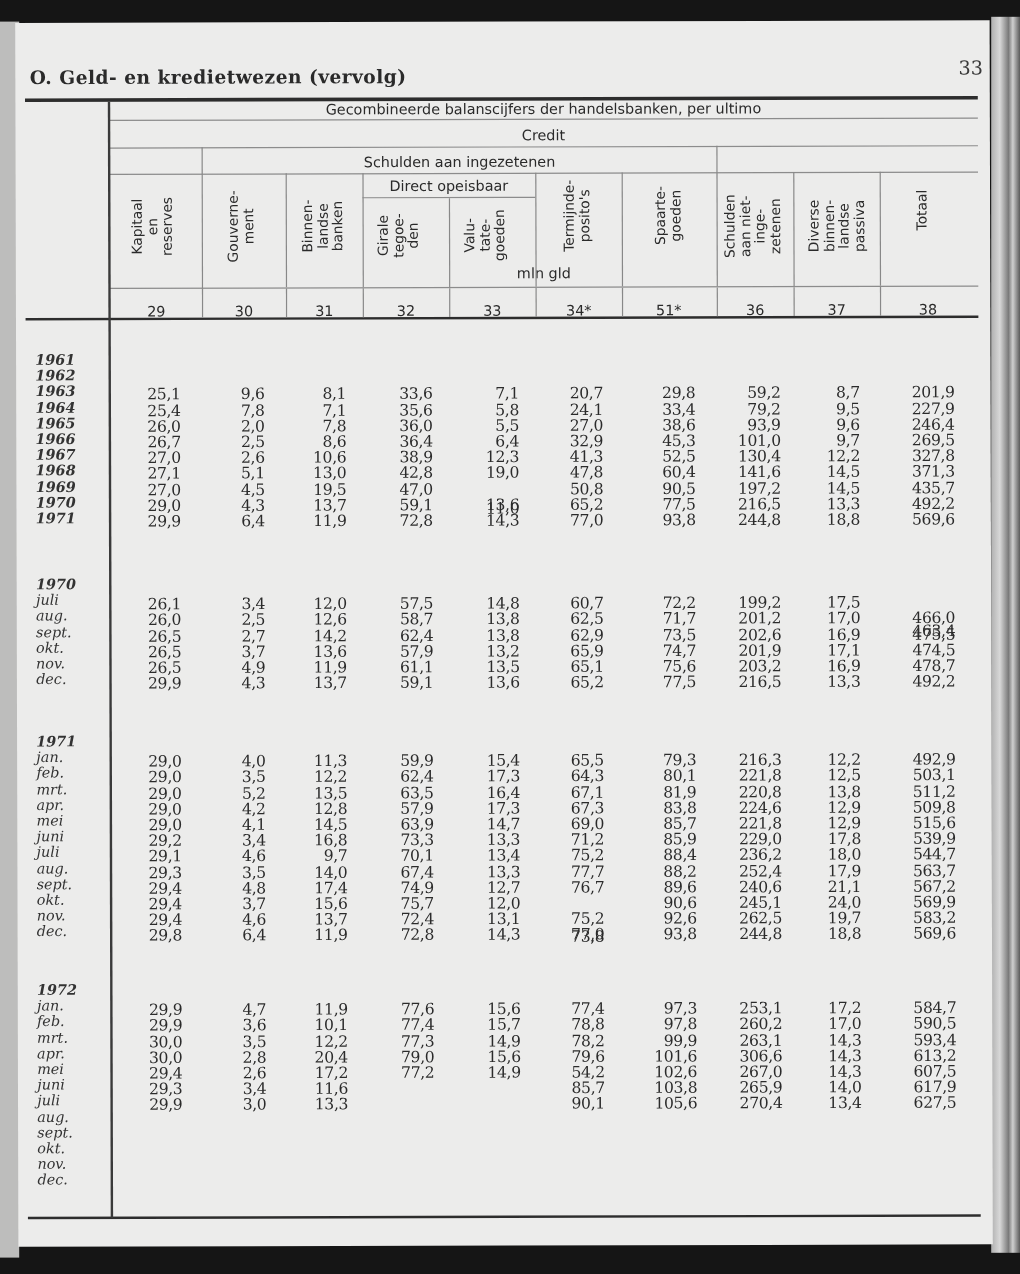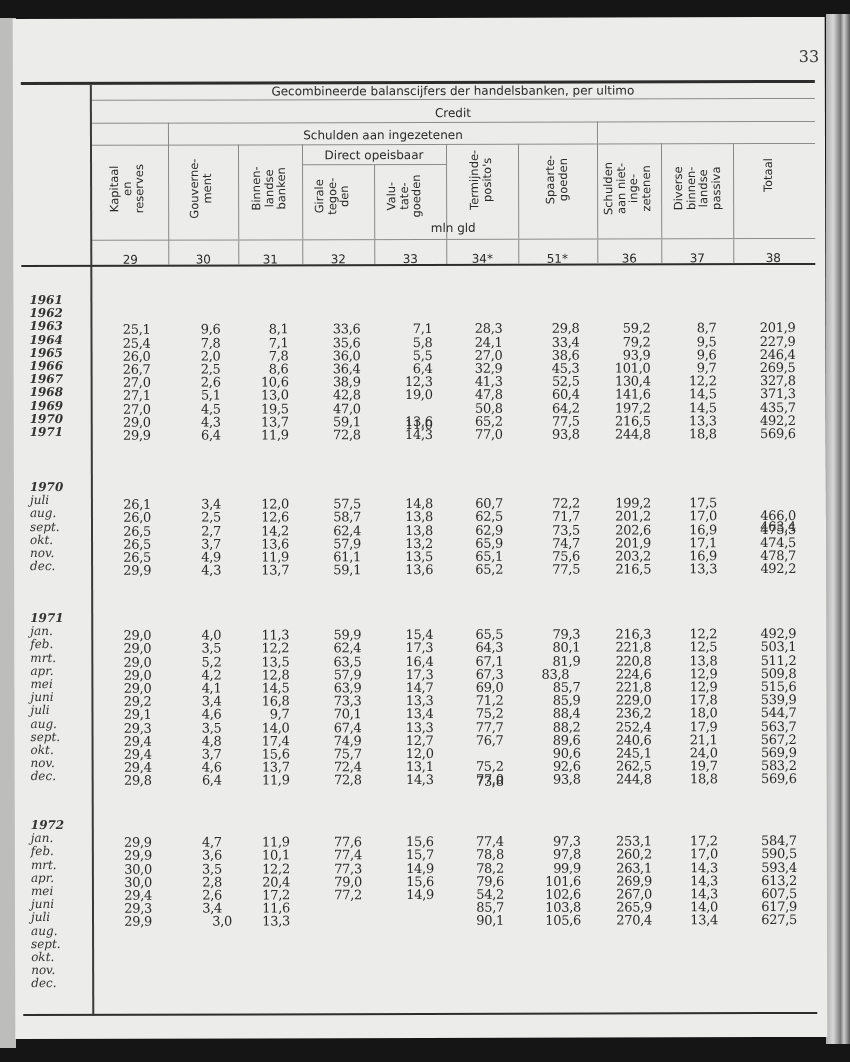--- a/index.html
+++ b/index.html
@@ -58,20 +58,21 @@
     font-family:"DejaVu Serif", serif;
   }
 </style>
 </head>
 <body>
 
 <div class="leftstrip"></div>
 <div class="rightedge"></div>
 
 <div class="page">
+  <div class="section-title">O.  Geld-  en  kredietwezen  (vervolg)</div>
   <div class="page-number">33</div>
 
   <div class="rule" style="left:8px;top:63px;width:794px;height:3px;"></div>
   <div class="thin" style="left:78px;top:81px;width:724px;height:1px;"></div>
   <div class="thin" style="left:78px;top:104px;width:724px;height:1px;"></div>
   <div class="thin" style="left:78px;top:126px;width:724px;height:1px;"></div>
   <div class="thin" style="left:289px;top:146px;width:144px;height:1px;"></div>
   <div class="thin" style="left:78px;top:221px;width:724px;height:1px;"></div>
   <div class="rule" style="left:8px;top:246px;width:794px;height:2px;"></div>
   <div class="rule" style="left:8px;top:995px;width:794px;height:2px;"></div>
@@ -167,21 +168,21 @@
       <div class="cell" style="top: 291.2px; left: 516px; width: 50px;"></div>
       <div class="cell" style="top: 291.2px; left: 587px; width: 50px;"></div>
       <div class="cell" style="top: 291.2px; left: 653px; width: 50px;"></div>
       <div class="cell" style="top: 291.2px; left: 732px; width: 50px;"></div>
       <div class="row-label year" style="top: 301.4px;">1963</div>
       <div class="cell" style="top: 304.4px; left: 87px; width: 50px;">25,1</div>
       <div class="cell" style="top: 304.4px; left: 157px; width: 50px;">9,6</div>
       <div class="cell" style="top: 304.4px; left: 225px; width: 50px;">8,1</div>
       <div class="cell" style="top: 304.4px; left: 297px; width: 50px;">33,6</div>
       <div class="cell" style="top: 304.4px; left: 369px; width: 50px;">7,1</div>
-      <div class="cell" style="top: 304.4px; left: 439px; width: 50px;">28,3</div>
+      <div class="cell" style="top: 304.4px; left: 439px; width: 50px;">20,7</div>
       <div class="cell" style="top: 304.4px; left: 516px; width: 50px;">29,8</div>
       <div class="cell" style="top: 304.4px; left: 587px; width: 50px;">59,2</div>
       <div class="cell" style="top: 304.4px; left: 653px; width: 50px;">8,7</div>
       <div class="cell" style="top: 304.4px; left: 732px; width: 50px;">201,9</div>
       <div class="row-label year" style="top: 314.6px;">1964</div>
       <div class="cell" style="top: 317.6px; left: 87px; width: 50px;">25,4</div>
       <div class="cell" style="top: 317.6px; left: 157px; width: 50px;">7,8</div>
       <div class="cell" style="top: 317.6px; left: 225px; width: 50px;">7,1</div>
       <div class="cell" style="top: 317.6px; left: 297px; width: 50px;">35,6</div>
       <div class="cell" style="top: 317.6px; left: 369px; width: 50px;">5,8</div>
@@ -234,21 +235,21 @@
       <div class="cell" style="top: 370.4px; left: 587px; width: 50px;">141,6</div>
       <div class="cell" style="top: 370.4px; left: 653px; width: 50px;">14,5</div>
       <div class="cell" style="top: 370.4px; left: 732px; width: 50px;">371,3</div>
       <div class="row-label year" style="top: 380.6px;">1969</div>
       <div class="cell" style="top: 383.6px; left: 87px; width: 50px;">27,0</div>
       <div class="cell" style="top: 383.6px; left: 157px; width: 50px;">4,5</div>
       <div class="cell" style="top: 383.6px; left: 225px; width: 50px;">19,5</div>
       <div class="cell" style="top: 383.6px; left: 297px; width: 50px;">47,0</div>
       <div class="cell" style="top: 400px; left: 369px; width: 50px;">11,0</div>
       <div class="cell" style="top: 383.6px; left: 439px; width: 50px;">50,8</div>
-      <div class="cell" style="top: 383.6px; left: 516px; width: 50px;">64,2</div>
+      <div class="cell" style="top: 383.6px; left: 516px; width: 50px;">90,5</div>
       <div class="cell" style="top: 383.6px; left: 587px; width: 50px;">197,2</div>
       <div class="cell" style="top: 383.6px; left: 653px; width: 50px;">14,5</div>
       <div class="cell" style="top: 383.6px; left: 732px; width: 50px;">435,7</div>
       <div class="row-label year" style="top: 393.8px;">1970</div>
       <div class="cell" style="top: 396.8px; left: 87px; width: 50px;">29,0</div>
       <div class="cell" style="top: 396.8px; left: 157px; width: 50px;">4,3</div>
       <div class="cell" style="top: 396.8px; left: 225px; width: 50px;">13,7</div>
       <div class="cell" style="top: 396.8px; left: 297px; width: 50px;">59,1</div>
       <div class="cell" style="top: 396.8px; left: 369px; width: 50px;">13,6</div>
       <div class="cell" style="top: 396.8px; left: 439px; width: 50px;">65,2</div>
@@ -368,21 +369,21 @@
       <div class="cell" style="top: 636.6px; left: 587px; width: 50px;">220,8</div>
       <div class="cell" style="top: 636.6px; left: 653px; width: 50px;">13,8</div>
       <div class="cell" style="top: 636.6px; left: 732px; width: 50px;">511,2</div>
       <div class="row-label" style="top: 645.8px;">apr.</div>
       <div class="cell" style="top: 649.8px; left: 87px; width: 50px;">29,0</div>
       <div class="cell" style="top: 649.8px; left: 157px; width: 50px;">4,2</div>
       <div class="cell" style="top: 649.8px; left: 225px; width: 50px;">12,8</div>
       <div class="cell" style="top: 649.8px; left: 297px; width: 50px;">57,9</div>
       <div class="cell" style="top: 649.8px; left: 369px; width: 50px;">17,3</div>
       <div class="cell" style="top: 649.8px; left: 439px; width: 50px;">67,3</div>
-      <div class="cell" style="top: 649.8px; left: 516px; width: 50px; text-align: center;">83,8</div>
+      <div class="cell" style="top: 649.8px; left: 516px; width: 50px;">83,8</div>
       <div class="cell" style="top: 649.8px; left: 587px; width: 50px;">224,6</div>
       <div class="cell" style="top: 649.8px; left: 653px; width: 50px;">12,9</div>
       <div class="cell" style="top: 649.8px; left: 732px; width: 50px;">509,8</div>
       <div class="row-label" style="top: 659px;">mei</div>
       <div class="cell" style="top: 663px; left: 87px; width: 50px;">29,0</div>
       <div class="cell" style="top: 663px; left: 157px; width: 50px;">4,1</div>
       <div class="cell" style="top: 663px; left: 225px; width: 50px;">14,5</div>
       <div class="cell" style="top: 663px; left: 297px; width: 50px;">63,9</div>
       <div class="cell" style="top: 663px; left: 369px; width: 50px;">14,7</div>
       <div class="cell" style="top: 663px; left: 439px; width: 50px;">69,0</div>
@@ -502,21 +503,21 @@
       <div class="cell" style="top: 843.6px; left: 653px; width: 50px;">14,3</div>
       <div class="cell" style="top: 843.6px; left: 732px; width: 50px;">593,4</div>
       <div class="row-label" style="top: 852.8px;">apr.</div>
       <div class="cell" style="top: 856.8px; left: 87px; width: 50px;">30,0</div>
       <div class="cell" style="top: 856.8px; left: 157px; width: 50px;">2,8</div>
       <div class="cell" style="top: 856.8px; left: 225px; width: 50px;">20,4</div>
       <div class="cell" style="top: 856.8px; left: 297px; width: 50px;">79,0</div>
       <div class="cell" style="top: 856.8px; left: 369px; width: 50px;">15,6</div>
       <div class="cell" style="top: 856.8px; left: 439px; width: 50px;">79,6</div>
       <div class="cell" style="top: 856.8px; left: 516px; width: 50px;">101,6</div>
-      <div class="cell" style="top: 856.8px; left: 587px; width: 50px;">269,9</div>
+      <div class="cell" style="top: 856.8px; left: 587px; width: 50px;">306,6</div>
       <div class="cell" style="top: 856.8px; left: 653px; width: 50px;">14,3</div>
       <div class="cell" style="top: 856.8px; left: 732px; width: 50px;">613,2</div>
       <div class="row-label" style="top: 866px;">mei</div>
       <div class="cell" style="top: 870px; left: 87px; width: 50px;">29,4</div>
       <div class="cell" style="top: 870px; left: 157px; width: 50px;">2,6</div>
       <div class="cell" style="top: 870px; left: 225px; width: 50px;">17,2</div>
       <div class="cell" style="top: 870px; left: 297px; width: 50px;">77,2</div>
       <div class="cell" style="top: 870px; left: 369px; width: 50px;">14,9</div>
       <div class="cell" style="top: 870px; left: 439px; width: 50px;">54,2</div>
       <div class="cell" style="top: 870px; left: 516px; width: 50px;">102,6</div>
@@ -529,21 +530,21 @@
       <div class="cell" style="top: 883.2px; left: 225px; width: 50px;">11,6</div>
       <div class="cell" style="top: 883.2px; left: 297px; width: 50px;"></div>
       <div class="cell" style="top: 883.2px; left: 369px; width: 50px;"></div>
       <div class="cell" style="top: 883.2px; left: 439px; width: 50px;">85,7</div>
       <div class="cell" style="top: 883.2px; left: 516px; width: 50px;">103,8</div>
       <div class="cell" style="top: 883.2px; left: 587px; width: 50px;">265,9</div>
       <div class="cell" style="top: 883.2px; left: 653px; width: 50px;">14,0</div>
       <div class="cell" style="top: 883.2px; left: 732px; width: 50px;">617,9</div>
       <div class="row-label" style="top: 892.4px;">juli</div>
       <div class="cell" style="top: 896.4px; left: 87px; width: 50px;">29,9</div>
-      <div class="cell" style="top: 896.4px; left: 167px; width: 50px;">3,0</div>
+      <div class="cell" style="top: 896.4px; left: 157px; width: 50px;">3,0</div>
       <div class="cell" style="top: 896.4px; left: 225px; width: 50px;">13,3</div>
       <div class="cell" style="top: 896.4px; left: 297px; width: 50px;"></div>
       <div class="cell" style="top: 896.4px; left: 369px; width: 50px;"></div>
       <div class="cell" style="top: 896.4px; left: 439px; width: 50px;">90,1</div>
       <div class="cell" style="top: 896.4px; left: 516px; width: 50px;">105,6</div>
       <div class="cell" style="top: 896.4px; left: 587px; width: 50px;">270,4</div>
       <div class="cell" style="top: 896.4px; left: 653px; width: 50px;">13,4</div>
       <div class="cell" style="top: 896.4px; left: 732px; width: 50px;">627,5</div>
       <div class="row-label" style="top: 905.6px;">aug.</div>
       <div class="cell" style="top: 909.6px; left: 87px; width: 50px;"></div>

